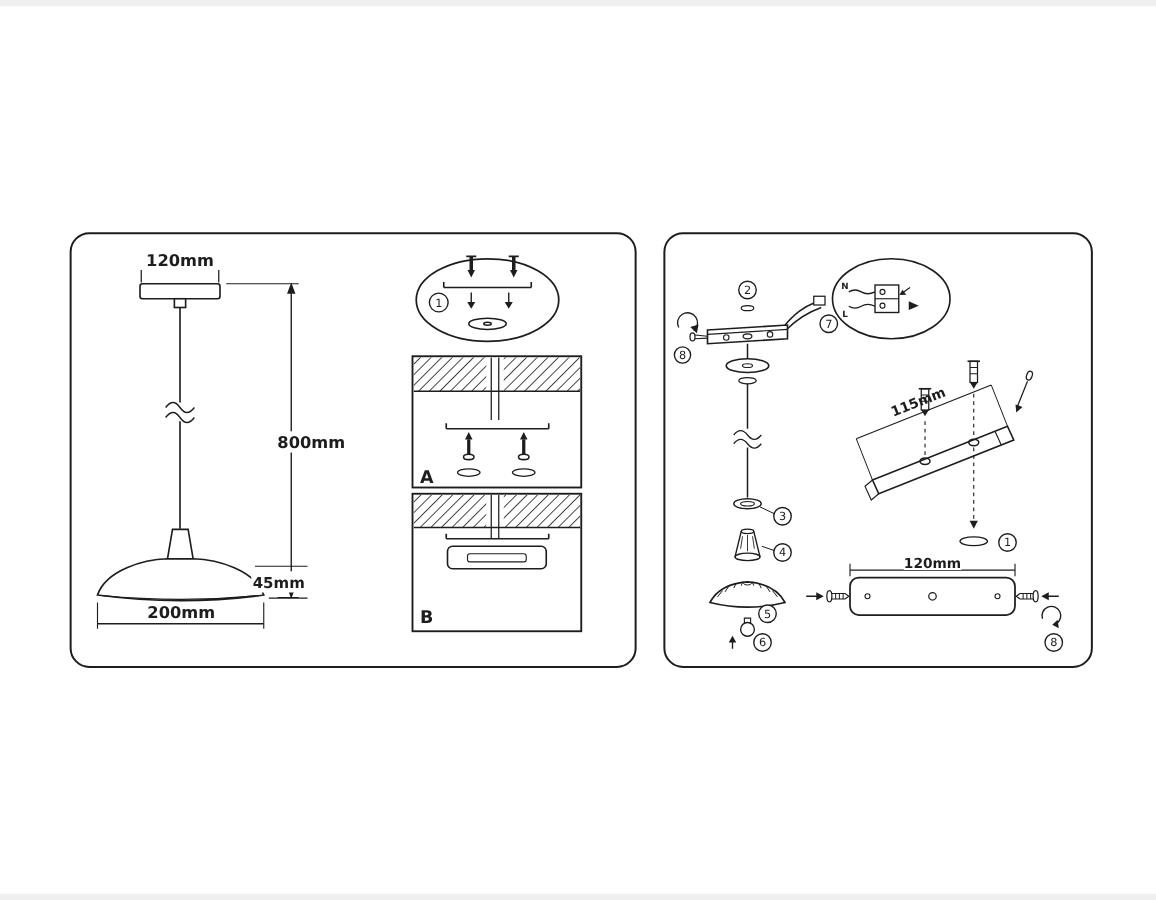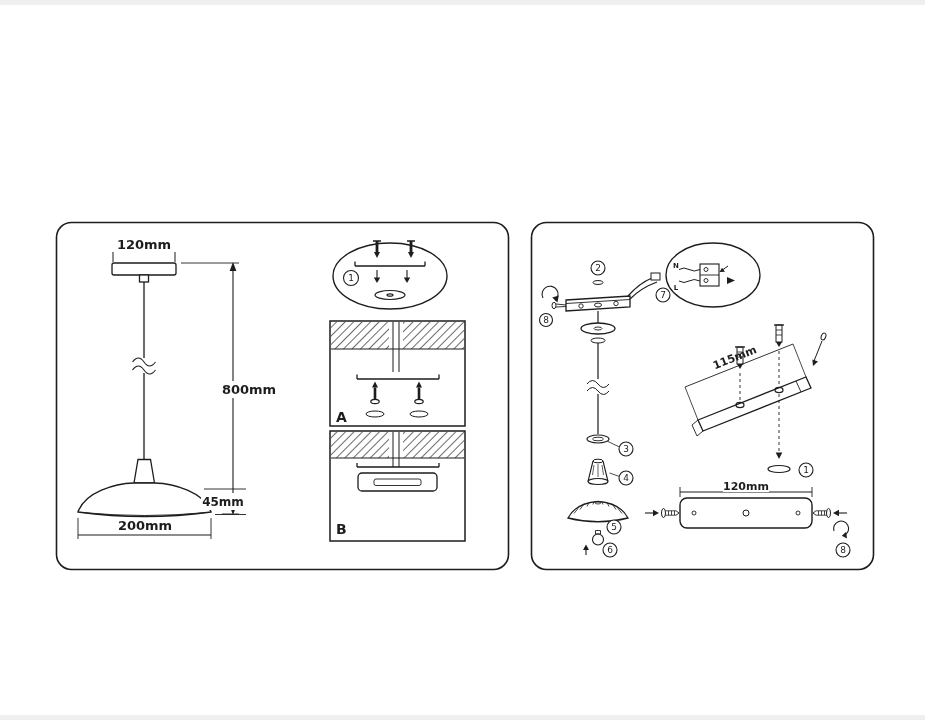--- a/index.html
+++ b/index.html
@@ -3,21 +3,21 @@
 <meta charset="utf-8">
 <style>
   html,body{margin:0;padding:0;}
   body{
     width:925px;height:720px;position:relative;background:#ffffff;
     font-family:"DejaVu Sans","Liberation Sans",sans-serif;overflow:hidden;
   }
   .edge{position:absolute;left:0;width:100%;height:5px;background:#efefef;}
   #edge-top{top:0;}
   #edge-bottom{bottom:0;}
-  .panel{position:absolute;margin-top:36px;}
+  .panel{position:absolute;}
   #panel-left{left:55px;top:185px;}
   #panel-right{left:530px;top:185px;}
   .panel-border{fill:#ffffff;stroke:#1d1d1d;stroke-width:1.6px;}
   svg{display:block;}
   svg text{font-family:"DejaVu Sans","Liberation Sans",sans-serif;fill:#1d1d1d;stroke:none;}
   .dim{font-size:13px;font-weight:bold;}
   .dim12{font-size:12px;font-weight:bold;}
   .dimsm{font-size:11px;font-weight:bold;}
   .detail{font-size:14px;font-weight:bold;}
   .badge-t{font-size:9px;}

